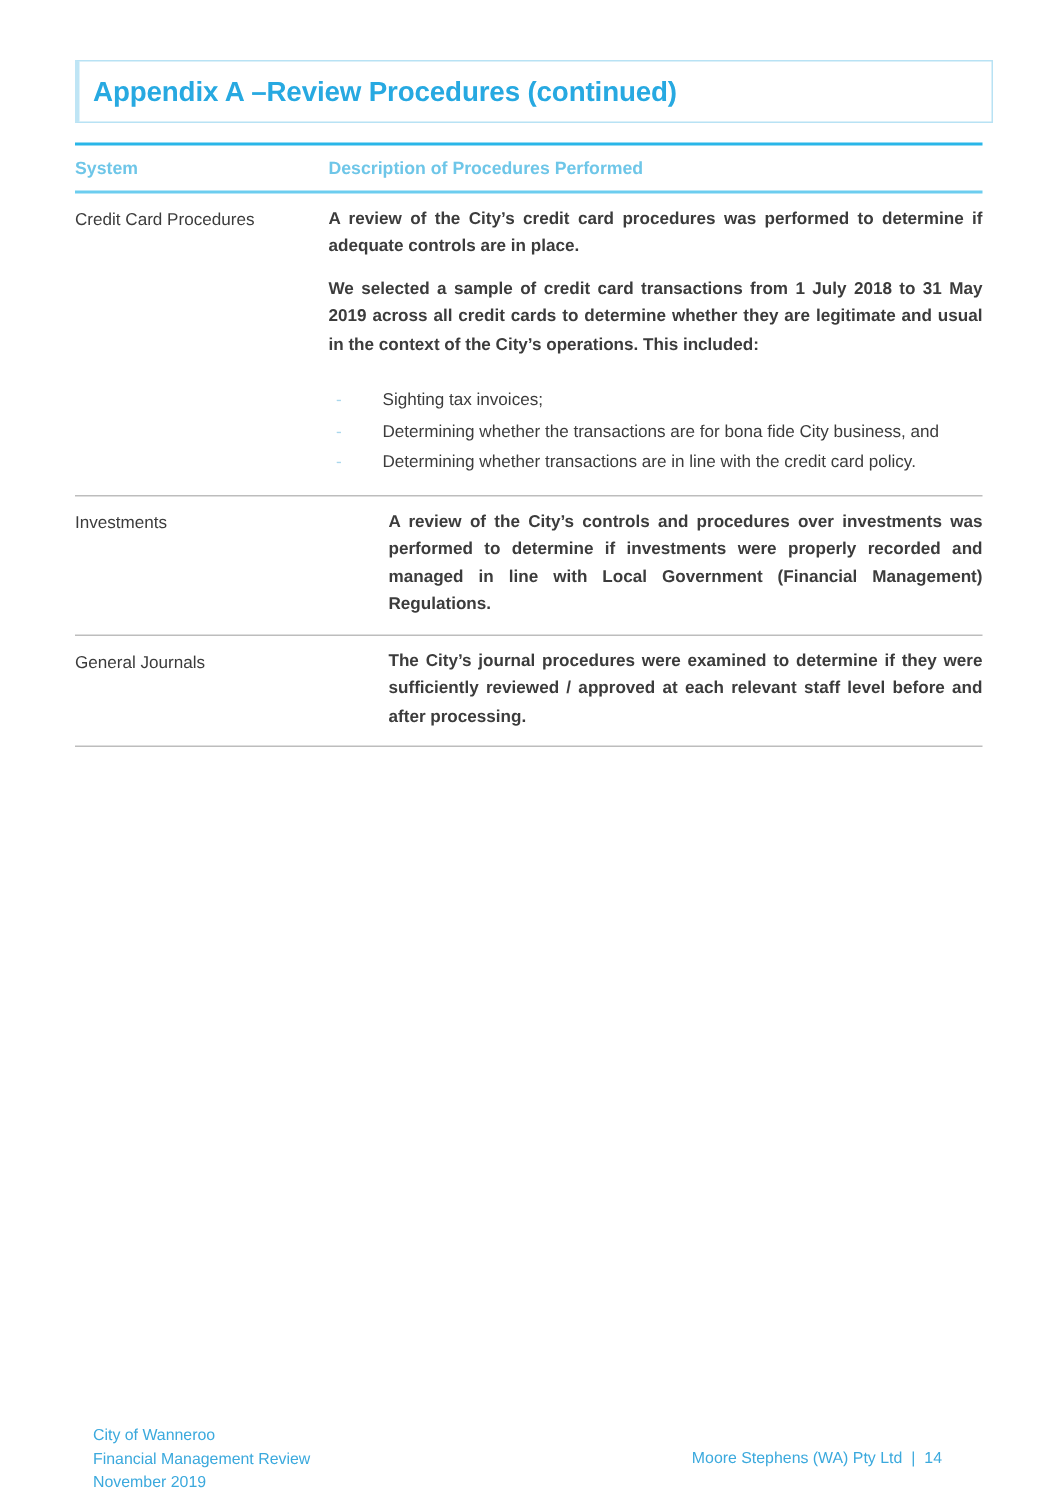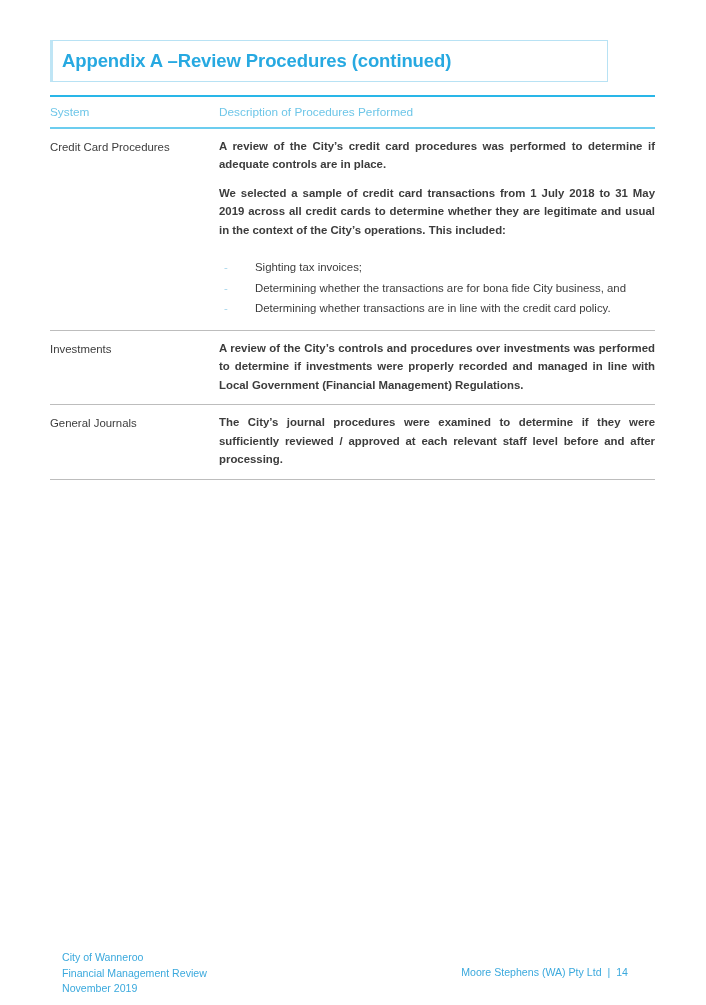--- a/index.html
+++ b/index.html
@@ -21,21 +21,21 @@
     left: 0; top: 0;
     width: 706px;
     height: 1005px;
   }
 
   
   .title-box {
     position: absolute;
     left: 50px;
     top: 40px;
-    width: 558px;
+    width: 612px;
     height: 42px;
     box-sizing: border-box;
     border: 1px solid #b8e2f4;
     border-left: 3px solid #bfe5f5;
     display: flex;
     align-items: center;
   }
   .title-text {
     font-size: 18.5px;
     font-weight: bold;
@@ -69,21 +69,21 @@
     width: 605px;
   }
 
   .thead {
     display: flex;
     padding: 8px 0 8px 0;
   }
   .th {
     font-size: 11.8px;
     color: #6ec6e8;
-    font-weight: normal;
+    font-weight: bold;
   }
   .th.col-system { width: 169px; flex: 0 0 169px; }
   .th.col-desc   { flex: 1 1 auto; }
 
   .row {
     display: flex;
     padding-top: 8px;
     padding-bottom: 10px;
   }
   .cell-system {
@@ -100,20 +100,21 @@
     color: #3c3c3c;
     line-height: 1.62;
     text-align: justify;
   }
   .cell-desc p {
     margin: 0 0 10px 0;
     font-weight: bold;
   }
   .cell-desc p:last-child {
     margin-bottom: 0;
+    margin-left: 40px;
   }
   .cell-desc p.tight-last {
     margin-bottom: 19px;
   }
 
   ul.dash-list {
     list-style: none;
     margin: 0;
     padding: 0;
   }

